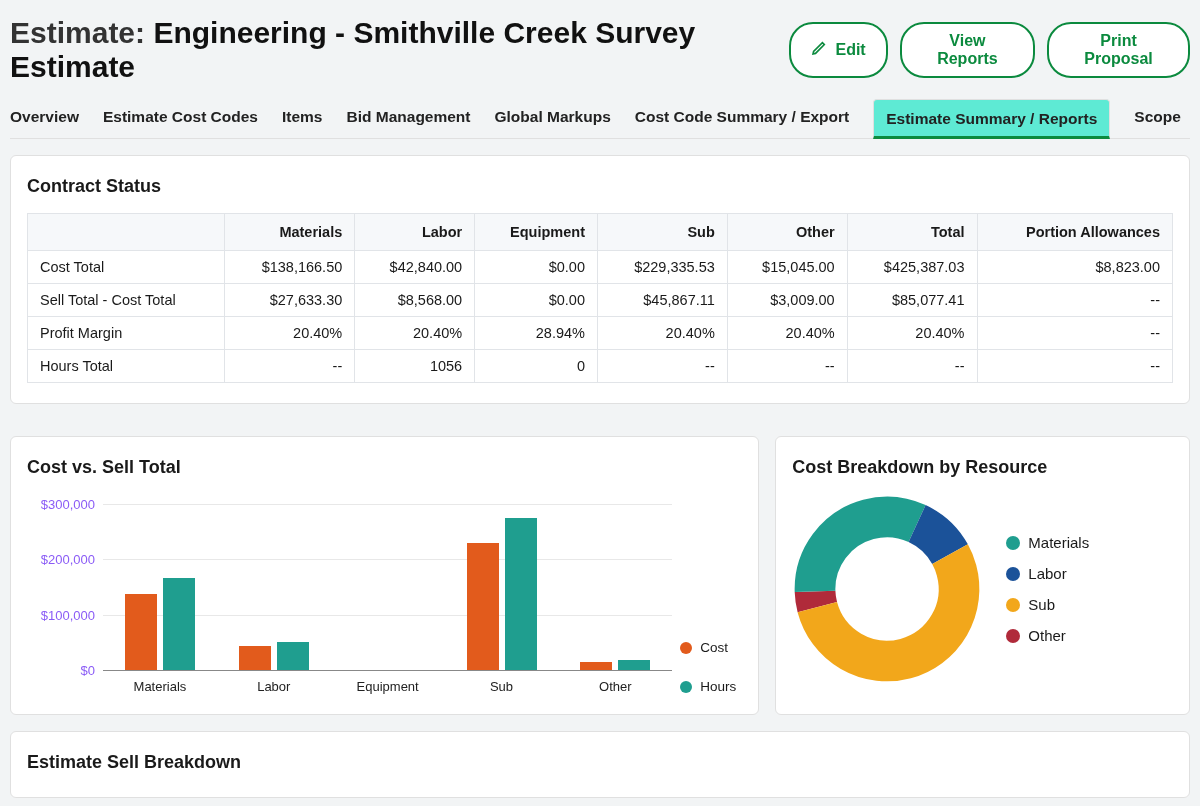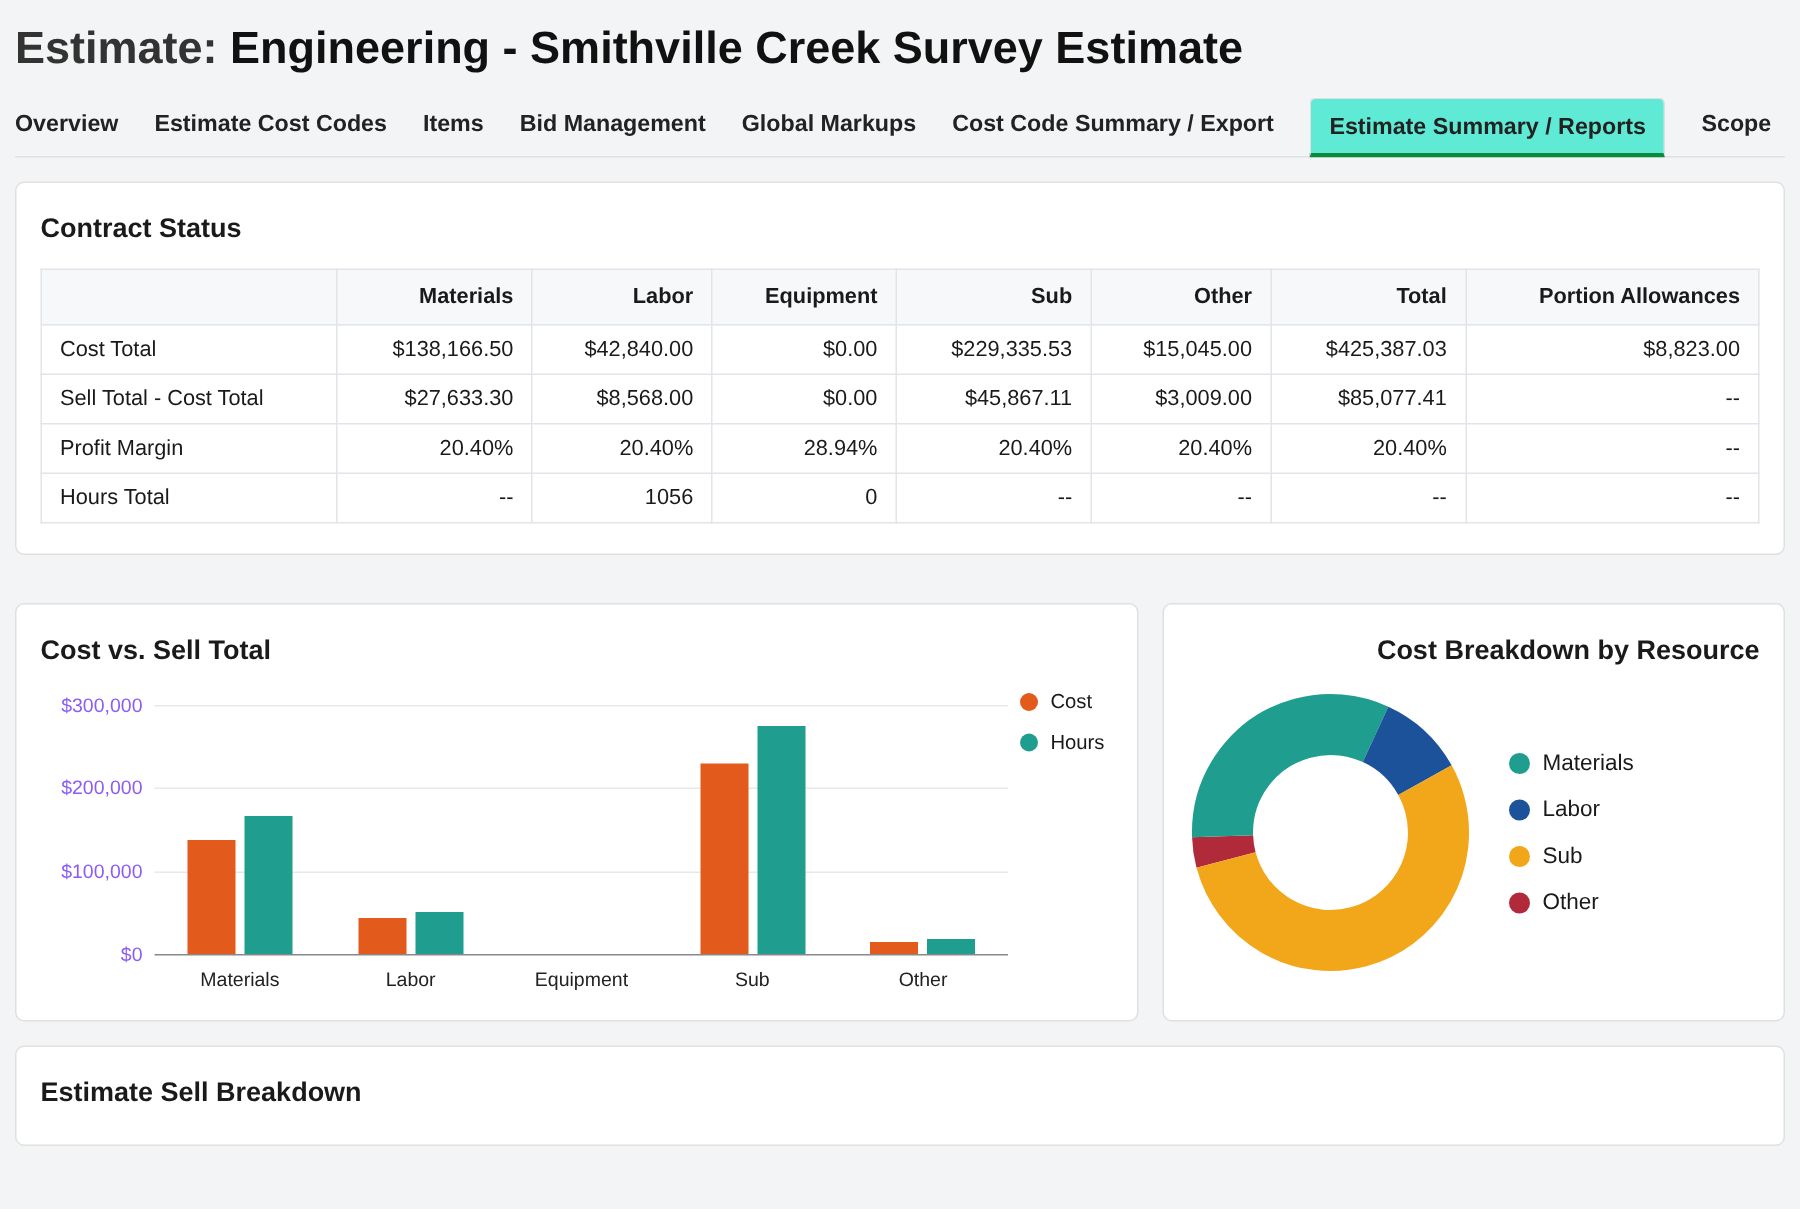--- a/index.html
+++ b/index.html
@@ -15,47 +15,63 @@
   .tab.active { background: #5eead4; border: 1px solid #e0e0e0; border-bottom: 3px solid #0b8a3e; padding: 10px 12px 8px 12px; position: relative; top: 1px; border-radius: 4px 4px 0 0; }
   .card { background: #fff; border: 1px solid #e0e0e0; border-radius: 6px; padding: 20px 16px; margin-top: 16px; }
   .card h2 { font-size: 18px; font-weight: 700; margin-bottom: 16px; }
   table { width: 100%; border-collapse: collapse; }
   thead th { background: #f6f8fa; border: 1px solid #e1e4e8; padding: 10px 12px; font-size: 14.5px; font-weight: 700; text-align: right; }
   thead th:first-child { text-align: left; }
   tbody td { border: 1px solid #e1e4e8; padding: 8px 12px; font-size: 14.5px; text-align: right; }
   tbody td:first-child { text-align: left; }
   .two-col { display: flex; gap: 16px; margin-top: 16px; }
   .left-card { flex: 0 0 63.5%; }
-  .right-card { flex: 1; text-align: right; }
+  .right-card { flex: 1; }
   
   .barchart-wrap { display: flex; align-items: stretch; }
   .barchart { flex: 1; position: relative; height: 190px; margin-top: 10px; }
   .y-tick { position: absolute; left: 0; width: 68px; text-align: right; font-size: 13px; color: #8b5cf6; transform: translateY(-50%); }
   .grid-line { position: absolute; left: 76px; right: 0; height: 1px; background: #e8e8e8; }
   .plot { position: absolute; left: 76px; right: 0; top: 0; bottom: 24px; display: flex; align-items: flex-end; }
   .group { flex: 1; display: flex; justify-content: center; gap: 6px; align-items: flex-end; height: 100%; }
   .bar { width: 32px; }
   .bar.cost { background: #e25b1c; }
   .bar.sell { background: #1f9e8f; }
   .x-labels { position: absolute; left: 76px; right: 0; bottom: 0; display: flex; }
   .x-label { flex: 1; text-align: center; font-size: 13px; color: #222; }
-  .legend { display: flex; flex-direction: column; gap: 12px; font-size: 13.5px; justify-content: flex-start; padding-left: 8px; padding-right: 6px;}
+  .legend { display: flex; flex-direction: column; gap: 24px; font-size: 13.5px; justify-content: flex-end; padding-left: 8px; padding-right: 6px;}
   .legend-item { display: flex; align-items: center; gap: 8px; }
   .swatch { width: 12px; height: 12px; border-radius: 50%; }
   
   .donut-wrap { display: flex; align-items: center; gap: 24px; margin-top: 10px;}
   .donut-legend { display: flex; flex-direction: column; gap: 14px; font-size: 15px; }
   .donut-legend .legend-item .swatch { width: 14px; height: 14px; }
 </style>
 </head>
 <body>
 
 <div class="header-row">
   <div>
     <span class="title-light">Estimate: </span><span class="title-bold">Engineering - Smithville Creek Survey Estimate</span>
+  </div>
+  <div class="header-buttons">
+    <button class="btn-outline">
+      <span>
+        <svg viewBox="0 0 24 24" fill="none" stroke="#0b8a3e" stroke-width="2.4">
+            <path d="M3 21l3.8-.9L20 6.9 17.1 4 3.9 17.2 3 21z"></path>
+          </svg>
+      </span>
+      <span>Edit</span>
+    </button>
+    <button class="btn-outline">
+      <span>View Reports</span>
+    </button>
+    <button class="btn-outline">
+      <span>Print Proposal</span>
+    </button>
   </div>
 </div>
 
 <div class="tabs" id="tabbar">
     <div class="tab">Overview</div>
     <div class="tab">Estimate Cost Codes</div>
     <div class="tab">Items</div>
     <div class="tab">Bid Management</div>
     <div class="tab">Global Markups</div>
     <div class="tab">Cost Code Summary / Export</div>

